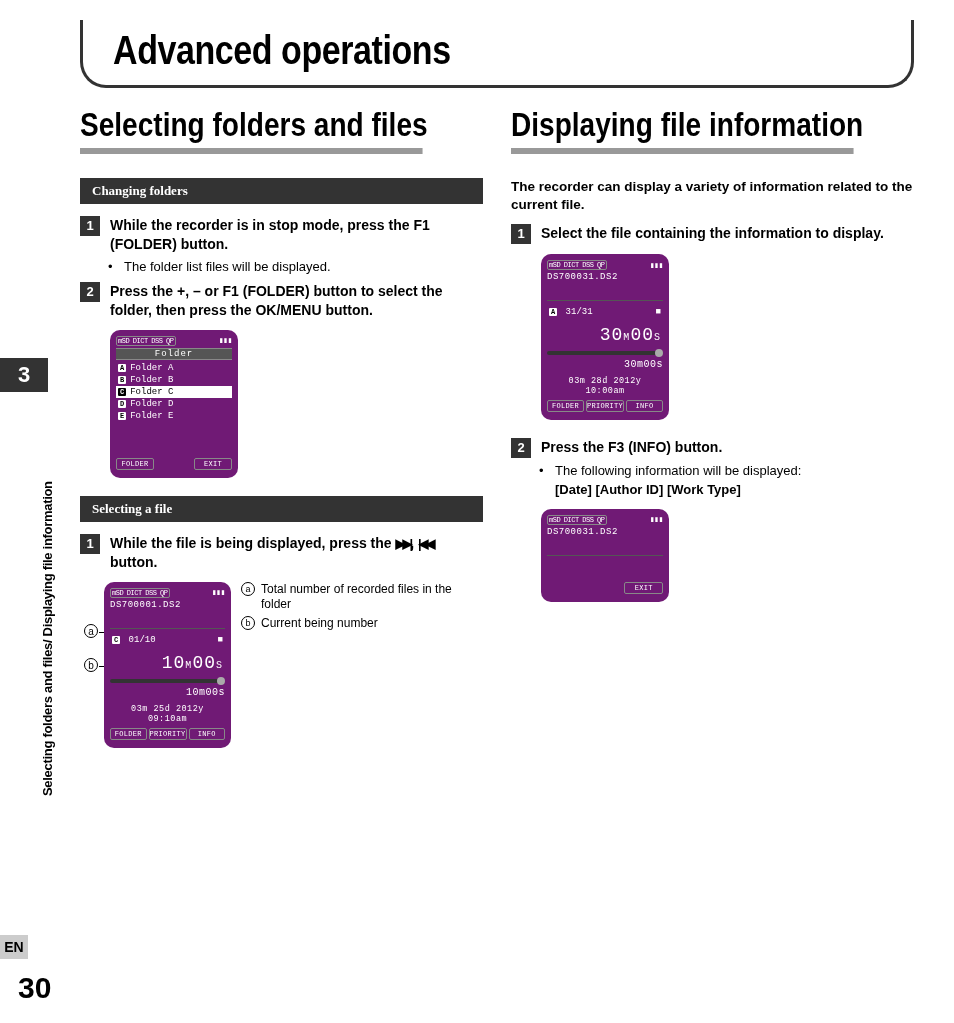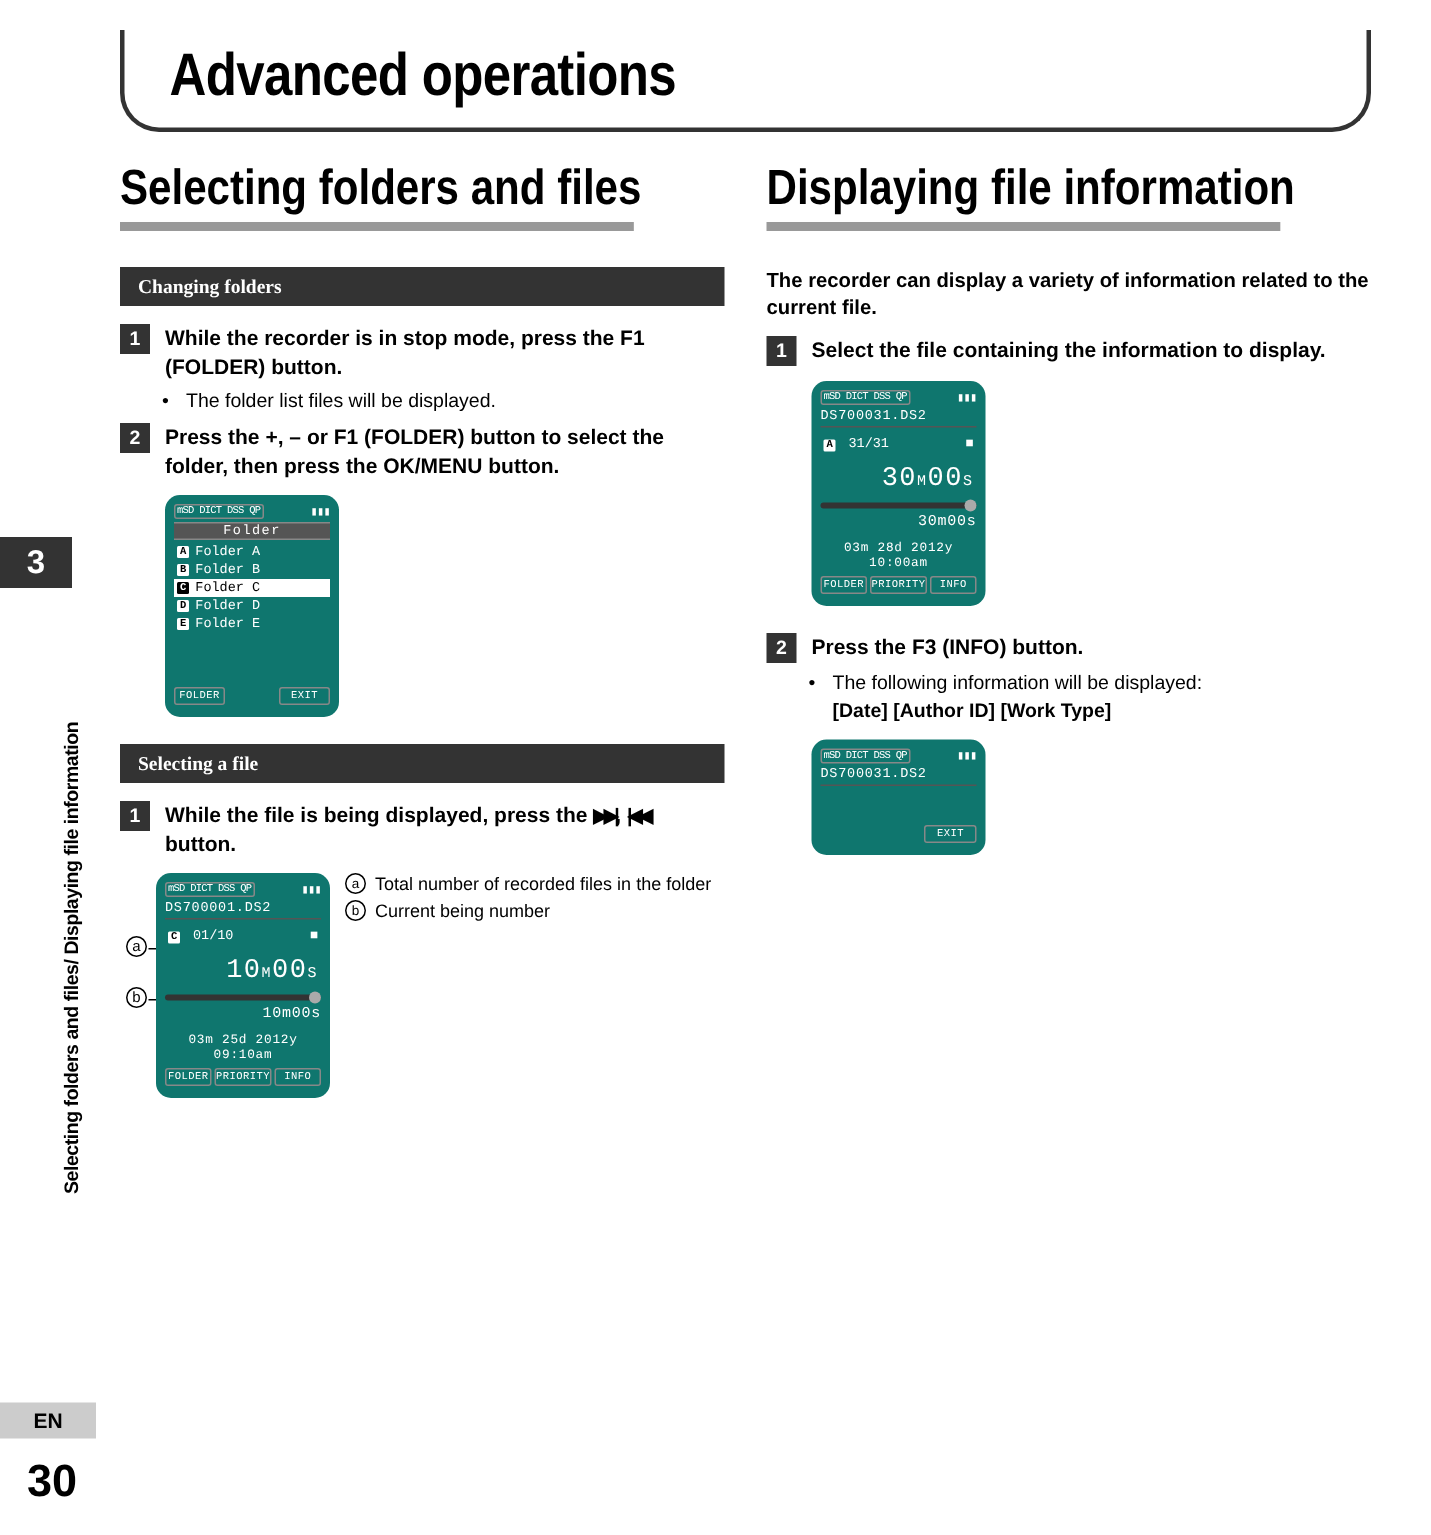--- a/index.html
+++ b/index.html
@@ -112,21 +112,21 @@
     white-space: nowrap;
     font-family: "Arial Narrow", Arial, sans-serif;
     font-weight: bold;
     font-size: 13px;
     letter-spacing: -0.3px;
   }
   .lang-tab {
     position: absolute;
     left: 0; bottom: 64px;
     background: #ccc;
-    width: 64px;
+    width: 28px;
     text-align: center;
     font-weight: bold;
     font-size: 14px;
     padding: 4px 0;
   }
   .pagenum {
     position: absolute;
     left: 18px;
     bottom: 18px;
     font-family: "Arial Narrow", Arial, sans-serif;
@@ -136,24 +136,24 @@
 
   
   .lcd-wrap {
     display: flex;
     align-items: flex-start;
     gap: 10px;
     margin-top: 10px;
     margin-left: 30px;
   }
   .lcd {
-    background: #0f766e;
+    background: #701a75;
     border-radius: 10px;
     padding: 6px 6px 8px;
-    width: 116px;
+    width: 128px;
     font-family: "Courier New", monospace;
     color: #fff;
     position: relative;
   }
   .lcd .topbar {
     font-size: 8px;
     letter-spacing: -0.5px;
     margin-bottom: 2px;
     display: flex;
     justify-content: space-between;
@@ -171,21 +171,21 @@
     text-align: center;
     border: 1px solid #888;
     border-left: none; border-right: none;
     letter-spacing: 1px;
     margin-bottom: 2px;
   }
   .lcd .fname {
     font-size: 9px;
     letter-spacing: 0.5px;
     border-bottom: 1px solid #555;
-    padding-bottom: 2px;
+    padding-bottom: 18px;
     margin-bottom: 4px;
   }
   .lcd .row {
     display: flex;
     justify-content: space-between;
     align-items: flex-start;
     font-size: 9px;
     padding: 2px 2px;
   }
   .lcd .row .fico {

